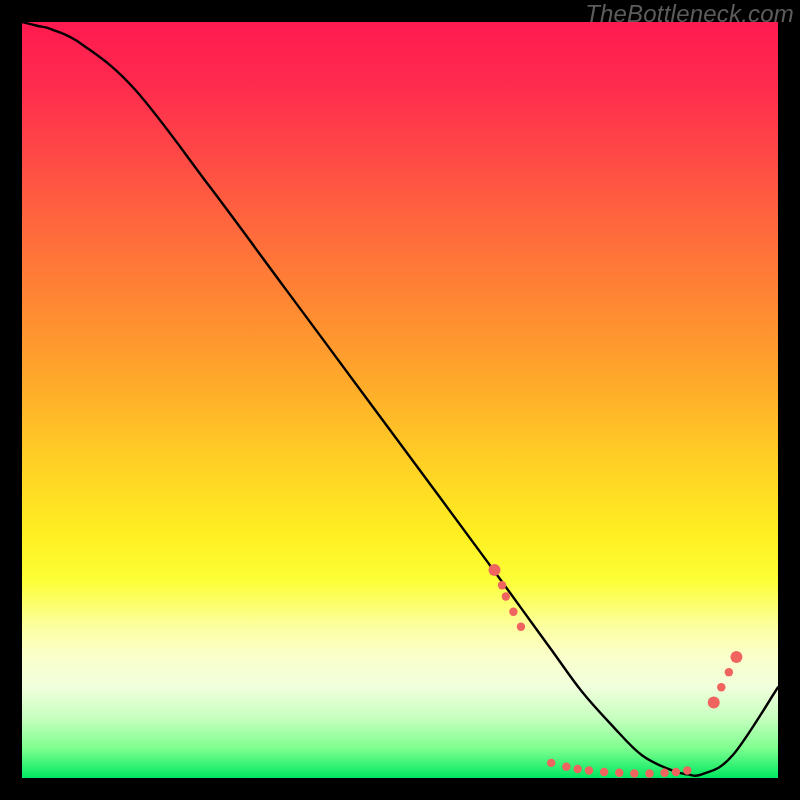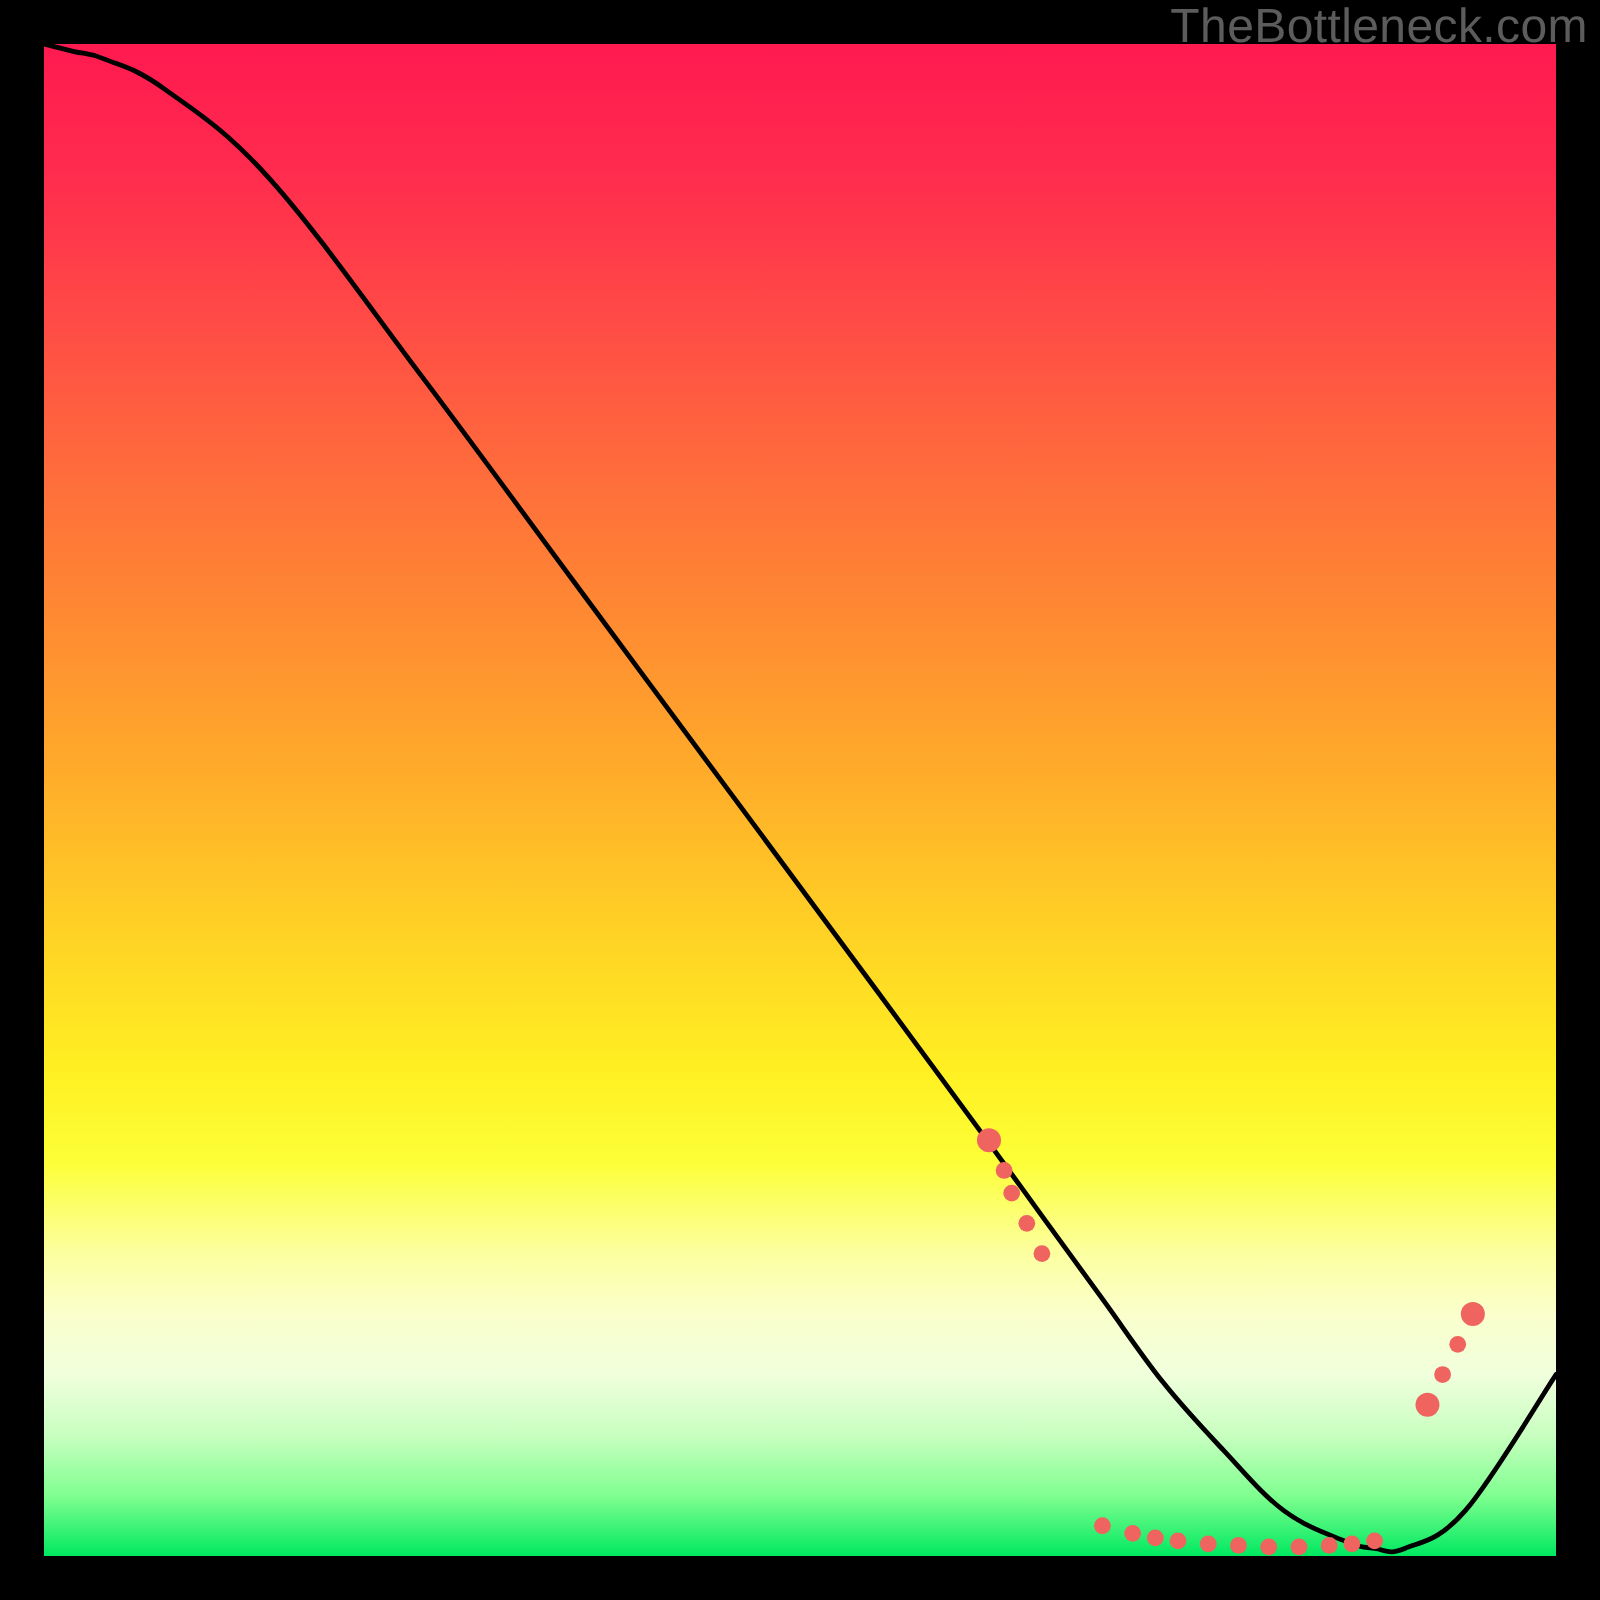--- a/index.html
+++ b/index.html
@@ -9,20 +9,21 @@
     height: 800px;
     background: #000000;
     overflow: hidden;
     font-family: Arial, Helvetica, sans-serif;
   }
   .frame {
     position: relative;
     width: 800px;
     height: 641px;
     background: #000000;
+    font-style: italic;
   }
   .plot-area {
     position: absolute;
     left: 22px;
     top: 22px;
     width: 756px;
     height: 756px;
     
     background: linear-gradient(to bottom,
       #ff1a50 0%,

